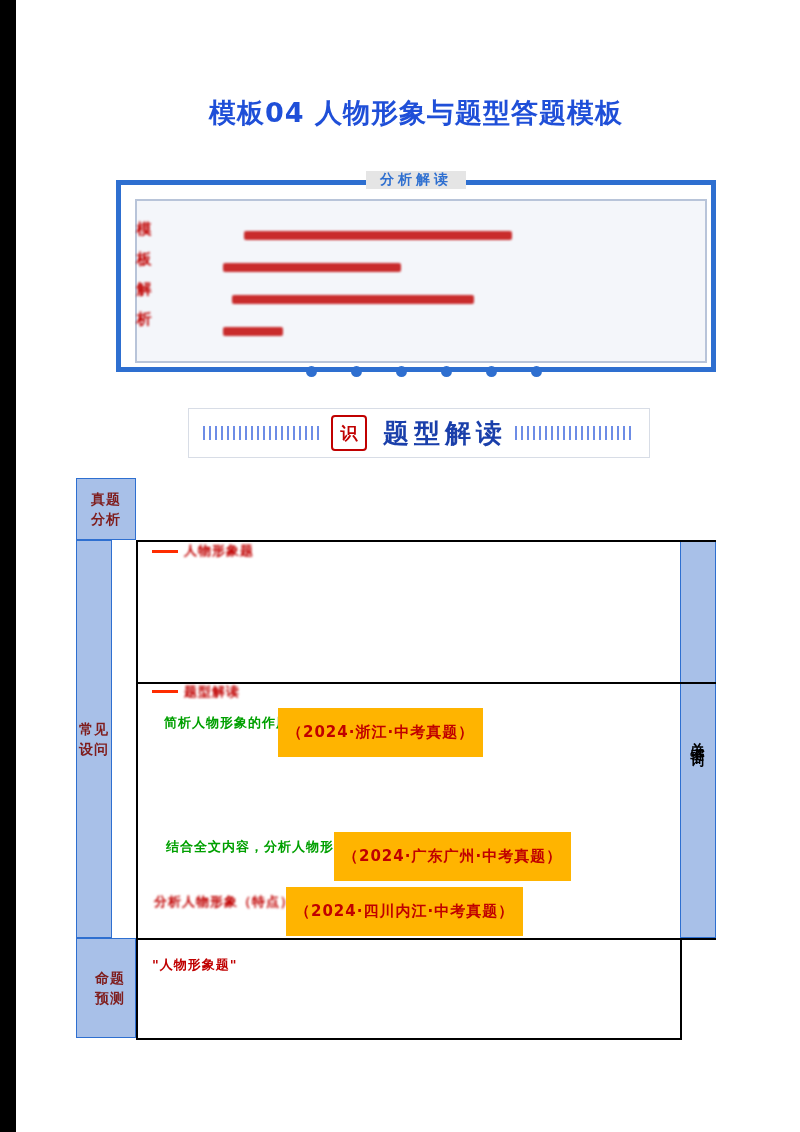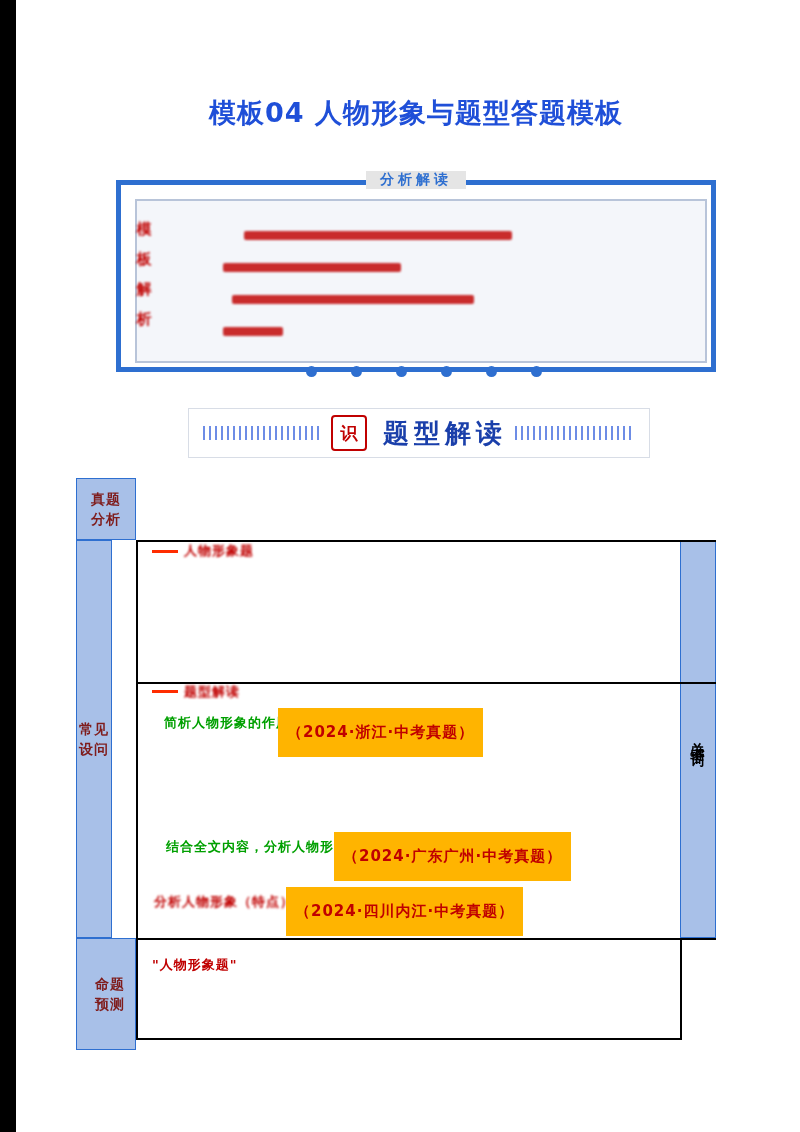--- a/index.html
+++ b/index.html
@@ -59,21 +59,21 @@
   
   .grid{position:absolute;left:60px;top:478px;width:640px;height:560px;}
   .cell{
     background:#a8c0e8;border:1px solid #2e6fd0;box-sizing:border-box;
     display:flex;align-items:center;justify-content:center;text-align:center;
     font-size:14px;font-weight:bold;color:#7f1d1d;line-height:20px;letter-spacing:1px;
     font-family:"DejaVu Sans",sans-serif;
   }
   .c1{position:absolute;left:0;top:0;width:60px;height:62px;}
   .c2{position:absolute;left:0;top:62px;width:36px;height:398px;}
-  .c3{position:absolute;left:0;top:460px;width:60px;height:112px;padding-left:8px;}
+  .c3{position:absolute;left:0;top:460px;width:60px;height:100px;padding-left:8px;}
 
   .rightcol{
     position:absolute;left:604px;top:62px;width:36px;height:398px;
     background:#a8c0e8;border:1px solid #2e6fd0;box-sizing:border-box;
     display:flex;align-items:center;justify-content:center;
   }
   .rightcol span{
     font-size:14px;font-weight:bold;color:#000;writing-mode:vertical-rl;letter-spacing:6px;
     font-family:"DejaVu Sans",sans-serif;
   }

